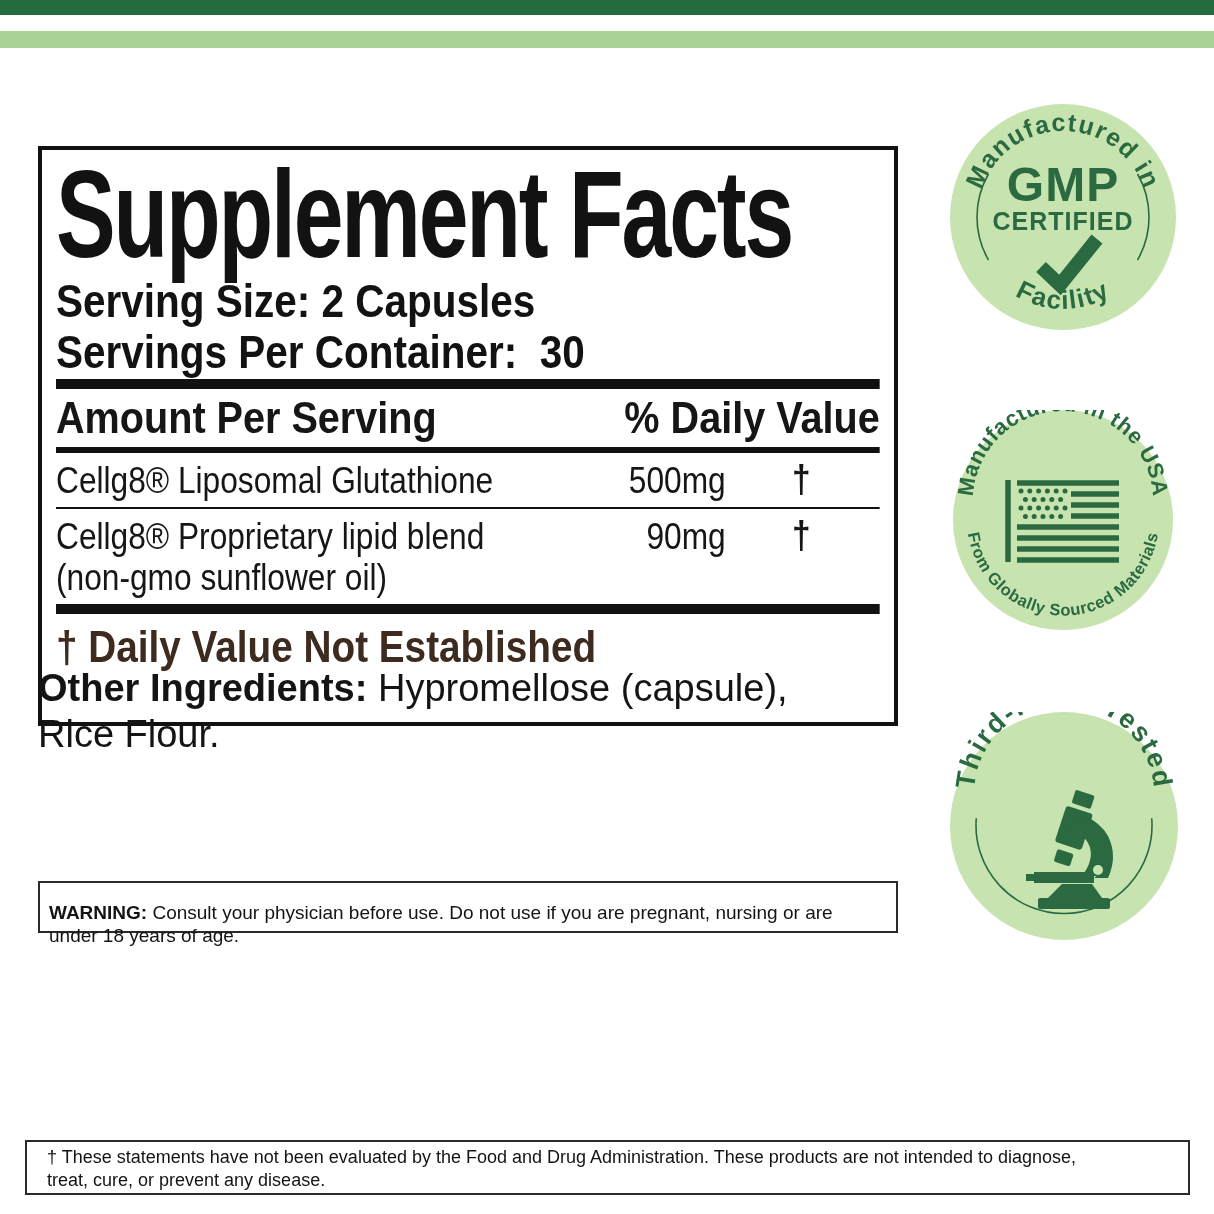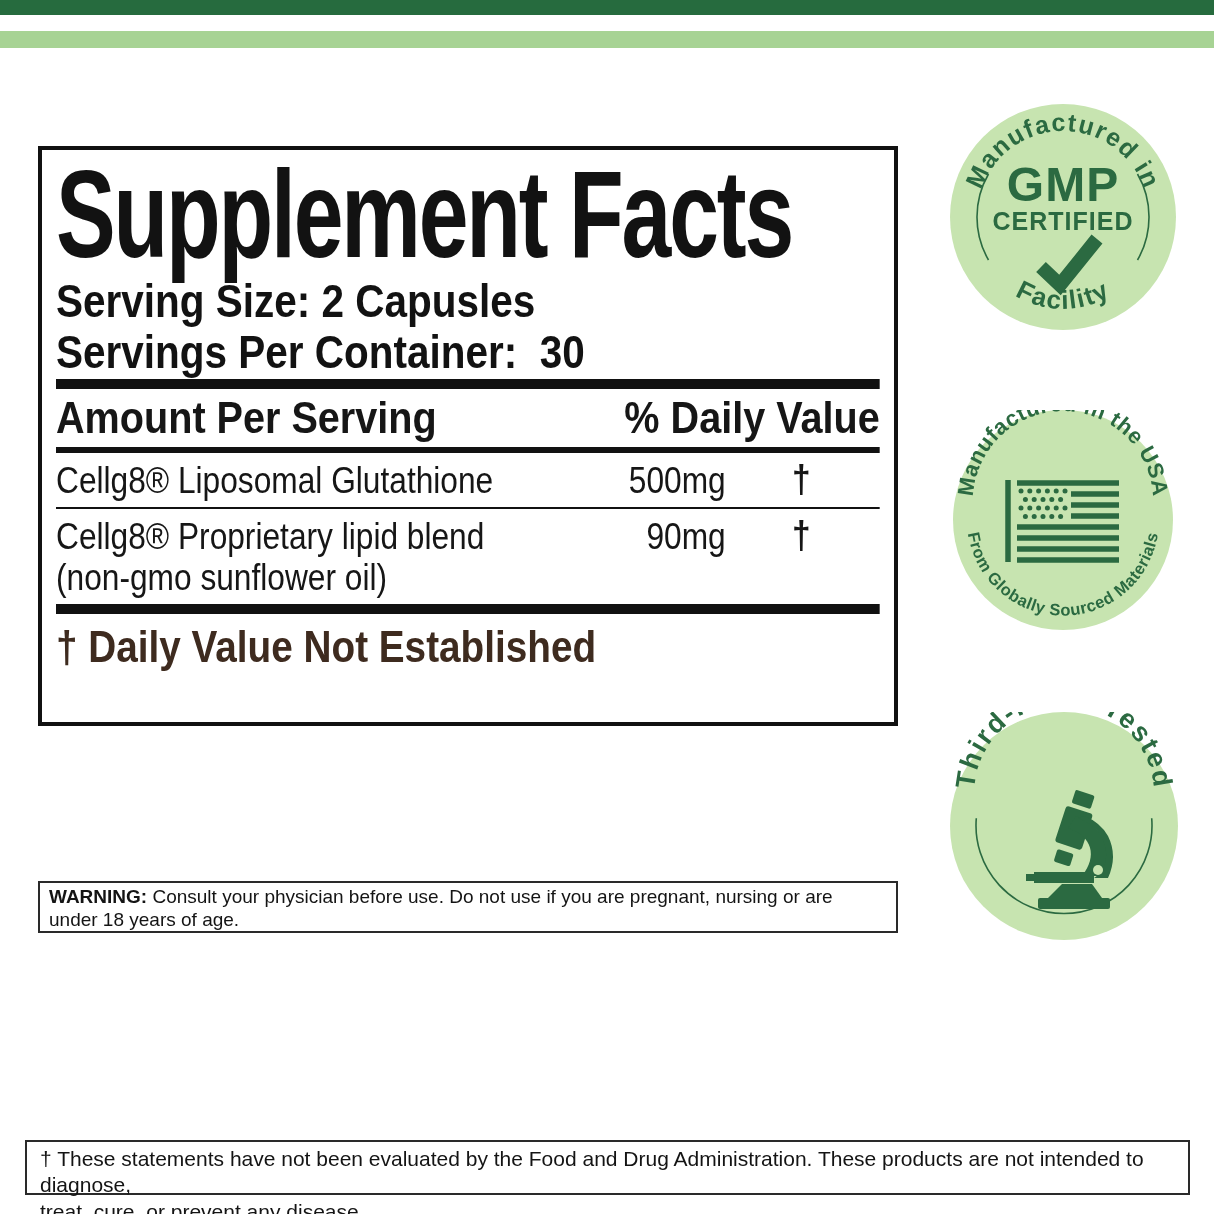--- a/index.html
+++ b/index.html
@@ -34,25 +34,25 @@
   .footnote { margin-top:8px; font-size:44px; font-weight:bold; color:#3E2B1F; line-height:1.15; }
 
   
   .below { position:absolute; left:38px; width:886px; font-size:38px; line-height:1.21; white-space:pre-line; color:#141414; }
   #other     { top:666px; }
   #suggested { top:761px; }
   .below b { font-weight:bold; }
 
   .warnbox {
     position:absolute; left:38px; top:881px; width:860px; height:52px;
-    border:2px solid #2a2a2a; padding:3px 9px; font-size:19px; line-height:1.2; white-space:pre-line; color:#141414;
+    border:2px solid #2a2a2a; padding:19px 9px; font-size:19px; line-height:1.2; white-space:pre-line; color:#141414;
   }
   .discbox {
     position:absolute; left:25px; top:1140px; width:1165px; height:55px;
-    border:2px solid #2a2a2a; padding:4px 13px; font-size:21px; line-height:1.25; white-space:pre-line; color:#141414;
+    border:2px solid #2a2a2a; padding:4px 20px; font-size:18px; line-height:1.25; white-space:pre-line; color:#141414;
   }
 
   
   .badge { position:absolute; }
   #badge-gmp    { left:950px; top:104px; }
   #badge-usa    { left:953px; top:410px; }
   #badge-tested { left:950px; top:712px; }
   .badge text { font-family:"Liberation Sans","DejaVu Sans",sans-serif; font-weight:bold; fill:#2B6A41; }
   .badge .arcline { fill:none; stroke:#2B6A41; stroke-width:1.6; }
   .flagline { stroke:#2B6A41; stroke-width:5.5; fill:none; }
@@ -87,20 +87,22 @@
         <span class="name">Cellg8® Proprietary lipid blend</span>
         <span class="name2">(non-gmo sunflower oil)</span>
         <span class="amt">90mg</span>
         <span class="dv">†</span>
       </div>
       <div class="rule thick"></div>
       <div class="footnote">† Daily Value Not Established</div>
     </div>
   </div>
 
+  <div class="below" id="other"><b>Other Ingredients:</b><span> Hypromellose (capsule),
+Rice Flour.</span></div>
 
 
   <div class="warnbox"><b>WARNING:</b><span> Consult your physician before use. Do not use if you are pregnant, nursing or are
 under 18 years of age.</span></div>
 
   <div class="discbox">† These statements have not been evaluated by the Food and Drug Administration. These products are not intended to diagnose,
 treat, cure, or prevent any disease.</div>
 
   <svg class="badge" id="badge-gmp" width="226" height="226" viewBox="0 0 226 226">
     <circle cx="113" cy="113" r="113" fill="#C7E4B0"></circle>

